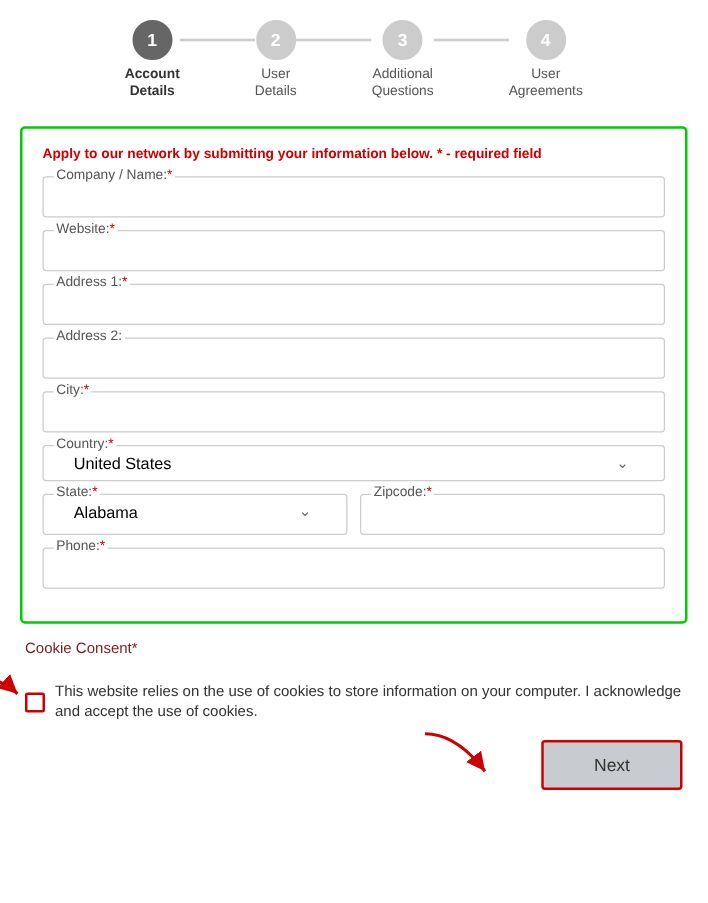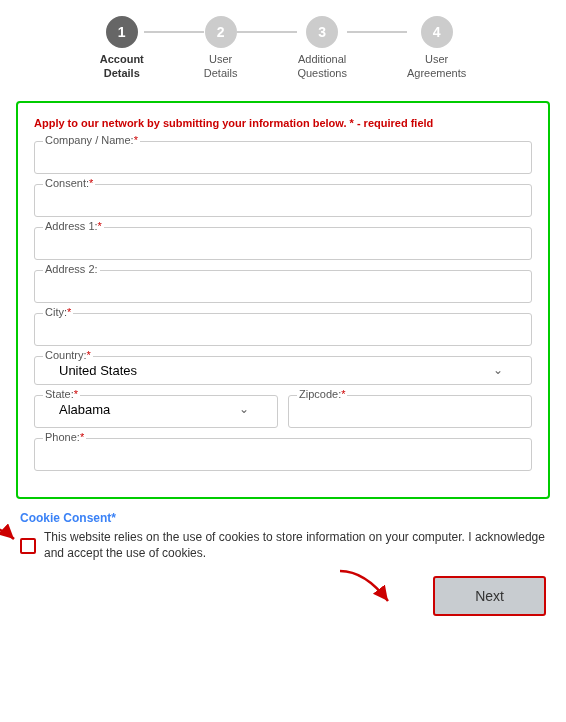--- a/index.html
+++ b/index.html
@@ -144,23 +144,23 @@
       flex: 1;
     }
 
     
     .cookie-section {
       margin-bottom: 14px;
       padding: 0 4px;
     }
     .cookie-title {
       font-size: 12px;
-      color: #3b82f6;
-      font-weight: bold;
-      margin-bottom: 4px;
+      color: #7f1d1d;
+      font-weight: normal;
+      margin-bottom: 20px;
     }
     .cookie-row {
       display: flex;
       align-items: center;
       gap: 8px;
       position: relative;
     }
     .cookie-checkbox {
       width: 16px;
       height: 16px;
@@ -235,21 +235,21 @@
 
   <div class="field-group">
     <span class="field-label">
       <span>Company / Name:</span><span class="required">*</span>
     </span>
     <input class="field-input" type="text" value="" style="">
   </div>
 
   <div class="field-group">
     <span class="field-label">
-      <span>Consent:</span><span class="required">*</span>
+      <span>Website:</span><span class="required">*</span>
     </span>
     <input class="field-input" type="text" value="" style="">
   </div>
 
   <div class="field-group">
     <span class="field-label">
       <span>Address 1:</span><span class="required">*</span>
     </span>
     <input class="field-input" type="text" value="" style="">
   </div>

